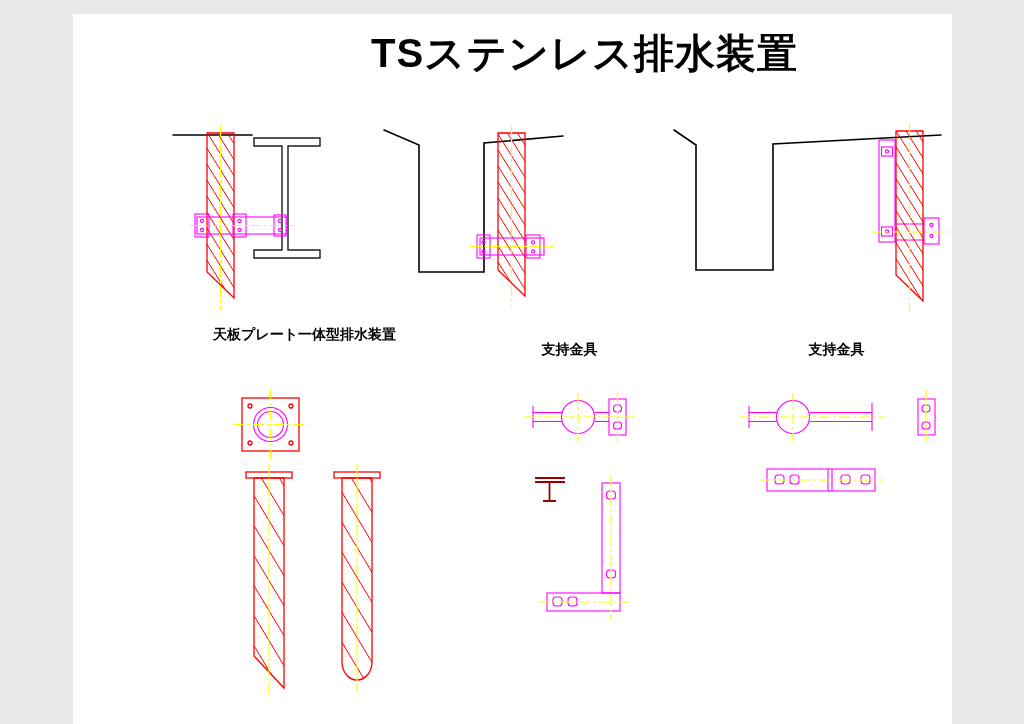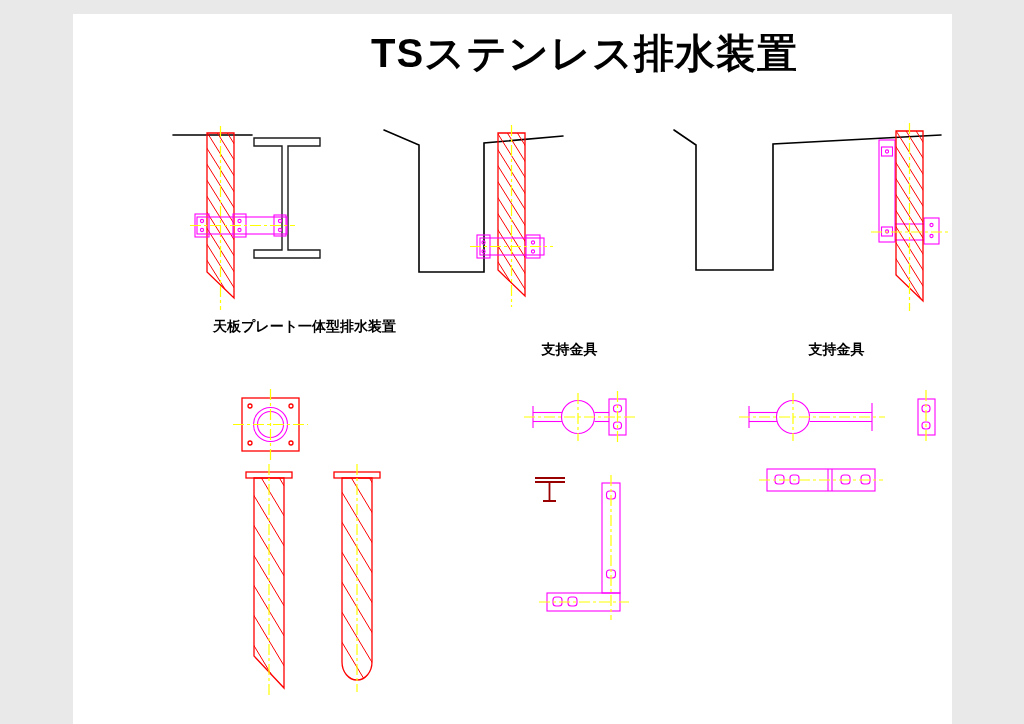--- a/index.html
+++ b/index.html
@@ -193,17 +193,17 @@
       <rect class="mag" fill="none" x="702" y="461" width="9" height="9" rx="3"></rect>
       <rect class="mag" fill="none" x="717" y="461" width="9" height="9" rx="3"></rect>
       <rect class="mag" fill="none" x="768" y="461" width="9" height="9" rx="3"></rect>
       <rect class="mag" fill="none" x="788" y="461" width="9" height="9" rx="3"></rect>
       <line class="cl" x1="686" y1="466" x2="810" y2="466"></line>
     </g>
 
     <line class="pageline" x1="0" y1="714" x2="1024" y2="714"></line>
   </svg>
 
-  <div class="lbl" style="left:102px;top:304px;width:260px;text-align:center;">天板プレート一体型排水装置</div>
+  <div class="lbl" style="left:102px;top:312px;width:260px;text-align:center;">天板プレート一体型排水装置</div>
   <div class="lbl" style="left:437px;top:327px;width:120px;">支持金具</div>
   <div class="lbl" style="left:704px;top:327px;width:120px;">支持金具</div>
 
 </div>
 
 </body></html>

